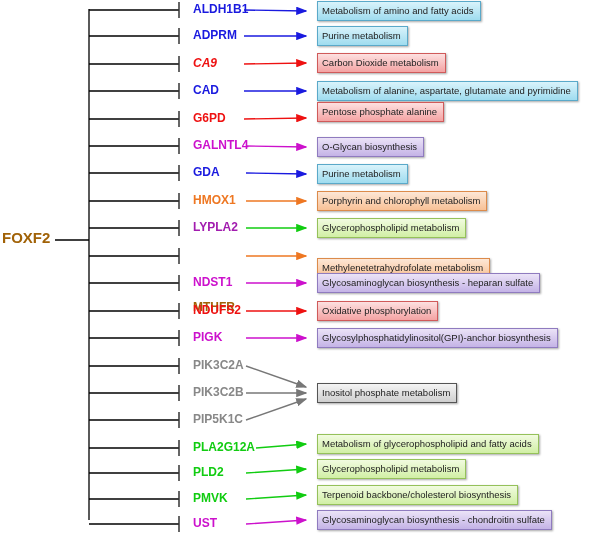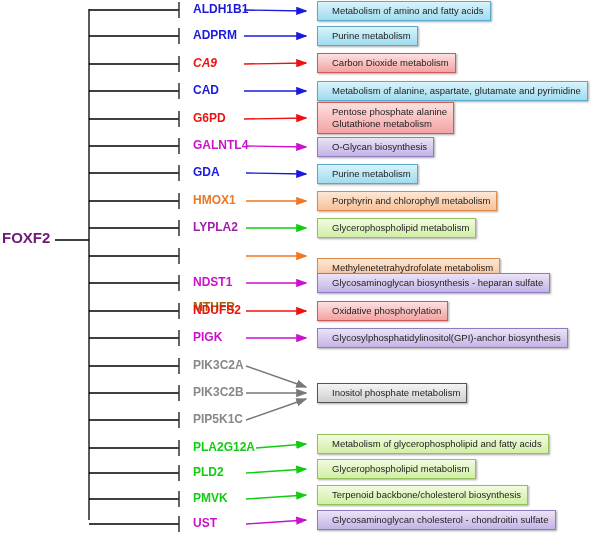--- a/index.html
+++ b/index.html
@@ -1,21 +1,21 @@
 <!DOCTYPE html>
 <html><head>
 <meta charset="utf-8">
 <style>
   html, body { margin: 0; padding: 0; background: #ffffff; }
   body { width: 600px; height: 536px; position: relative; overflow: hidden;
          font-family: "Liberation Sans", sans-serif; }
   #diagram { position: absolute; left: 0; top: 0; width: 600px; height: 536px; }
-  .root-label { position: absolute; left: 2px; top: 229px; font-weight: bold; font-size: 15px; color: #701a75; }
+  .root-label { position: absolute; left: 2px; top: 229px; font-weight: bold; font-size: 15px; color: #a16207; }
   .gene { position: absolute; left: 193px; font-weight: bold; font-size: 12px; white-space: nowrap; }
-  .pbox { position: absolute; left: 317px; font-size: 9.5px; color: #222; padding: 3px 6px 3px 14px;
+  .pbox { position: absolute; left: 317px; font-size: 9.5px; color: #222; padding: 3px 6px 3px 4px;
           border: 1px solid; box-shadow: 1px 1px 2px rgba(0,0,0,0.35); line-height: 12px; white-space: nowrap; }
   .pbox span { display: block; }
   .c-blue   { background: linear-gradient(#d9f3fb, #9fdcef); border-color: #5aa9c9; }
   .c-red    { background: linear-gradient(#fde0e0, #f4a3a3); border-color: #d05a5a; }
   .c-purple { background: linear-gradient(#ebe3f7, #c4b3e6); border-color: #8f7bbf; }
   .c-orange { background: linear-gradient(#fde7d6, #f8c196); border-color: #dc8b4b; }
   .c-green  { background: linear-gradient(#f1fbe0, #d1efa5); border-color: #95c15a; }
   .c-gray   { background: linear-gradient(#f4f4f4, #cfcfcf); border-color: #555; }
 </style>
 </head>
@@ -137,21 +137,20 @@
         <span>Purine metabolism</span>
       </div>
       <div class="pbox c-red" style="top: 53px;">
         <span>Carbon Dioxide metabolism</span>
       </div>
       <div class="pbox c-blue" style="top: 81px;">
         <span>Metabolism of alanine, aspartate, glutamate and pyrimidine</span>
       </div>
       <div class="pbox c-red" style="top: 102px;">
         <span>Pentose phosphate alanine</span>
-        <span>Glutathione metabolism</span>
       </div>
       <div class="pbox c-purple" style="top: 137px;">
         <span>O-Glycan biosynthesis</span>
       </div>
       <div class="pbox c-blue" style="top: 164px;">
         <span>Purine metabolism</span>
       </div>
       <div class="pbox c-orange" style="top: 191px;">
         <span>Porphyrin and chlorophyll metabolism</span>
       </div>
@@ -176,16 +175,16 @@
       <div class="pbox c-green" style="top: 434px;">
         <span>Metabolism of glycerophospholipid and fatty acids</span>
       </div>
       <div class="pbox c-green" style="top: 459px;">
         <span>Glycerophospholipid metabolism</span>
       </div>
       <div class="pbox c-green" style="top: 485px;">
         <span>Terpenoid backbone/cholesterol biosynthesis</span>
       </div>
       <div class="pbox c-purple" style="top: 510px;">
-        <span>Glycosaminoglycan cholesterol - chondroitin sulfate</span>
+        <span>Glycosaminoglycan biosynthesis - chondroitin sulfate</span>
       </div>
     </div>
 </div>
 
 </body></html>

